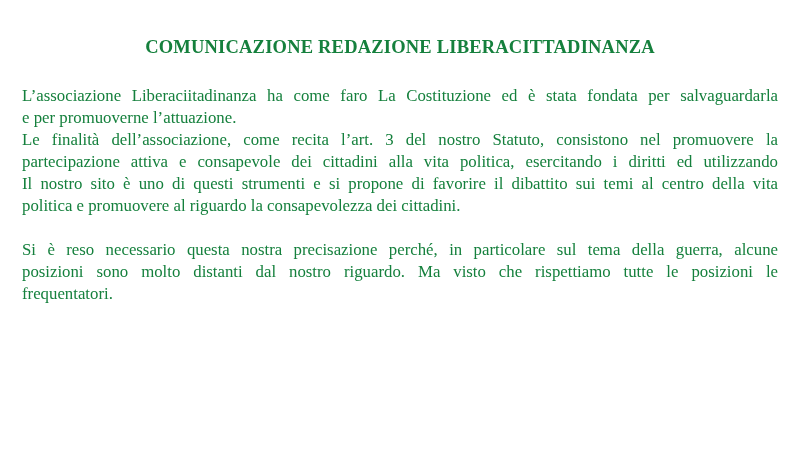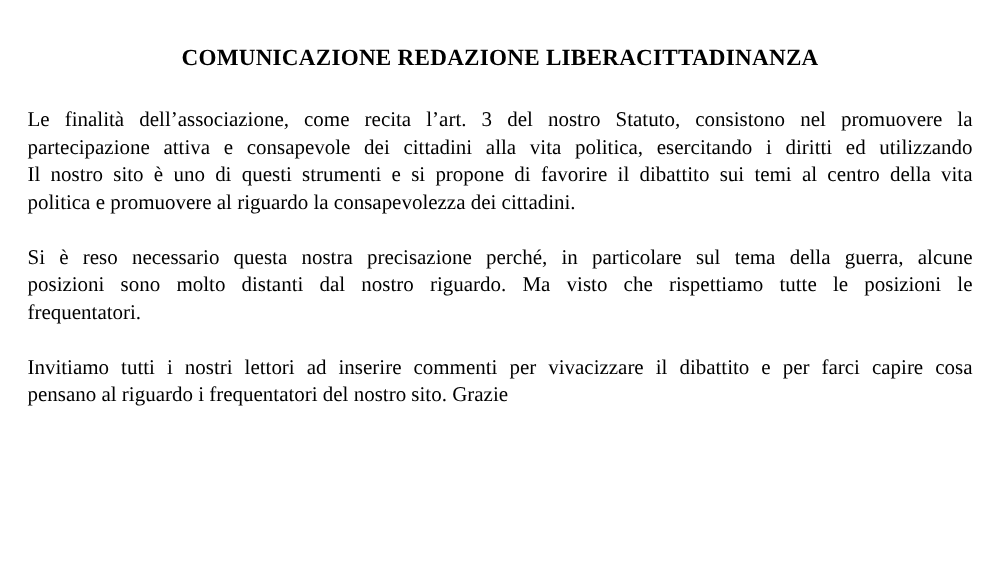--- a/index.html
+++ b/index.html
@@ -43,36 +43,36 @@
   .line.fill {
     text-align-last: justify;
   }
   .spacer {
     height: 22px;
   }
 </style>
 </head>
 <body>
 
-<div class="page" style="background: rgb(255, 255, 255); color: #000000;">
+<div class="page" style="background: rgb(255, 255, 255); color: #15803d;">
   <h1 class="doc-title">COMUNICAZIONE REDAZIONE LIBERACITTADINANZA</h1>
   <div class="doc-body">
+      <div class="paragraph">
+        <div class="line fill">L’associazione Liberaciitadinanza ha come faro La Costituzione ed è stata fondata per salvaguardarla</div>
+        <div class="line">e per promuoverne l’attuazione.</div>
+      </div>
       <div class="paragraph">
         <div class="line fill">Le finalità dell’associazione, come recita l’art. 3 del nostro Statuto, consistono nel promuovere la</div>
         <div class="line fill">partecipazione attiva e consapevole dei cittadini alla vita politica, esercitando i diritti ed utilizzando</div>
       </div>
       <div class="paragraph">
         <div class="line fill">Il nostro sito è uno di questi strumenti e si propone di favorire il dibattito sui temi al centro della  vita</div>
         <div class="line">politica e promuovere al riguardo la consapevolezza dei cittadini.</div>
       </div>
       <div class="spacer"></div>
       <div class="paragraph">
         <div class="line fill">Si è reso necessario questa nostra precisazione perché, in particolare sul tema della guerra, alcune</div>
         <div class="line fill">posizioni sono  molto distanti dal nostro riguardo. Ma visto che rispettiamo tutte le posizioni le</div>
         <div class="line">frequentatori.</div>
       </div>
       <div class="spacer"></div>
-      <div class="paragraph">
-        <div class="line fill">Invitiamo tutti i nostri lettori ad inserire commenti per vivacizzare il dibattito e per farci capire cosa</div>
-        <div class="line">pensano al riguardo i frequentatori del nostro sito. Grazie</div>
-      </div>
     </div>
 </div>
 
 </body></html>

